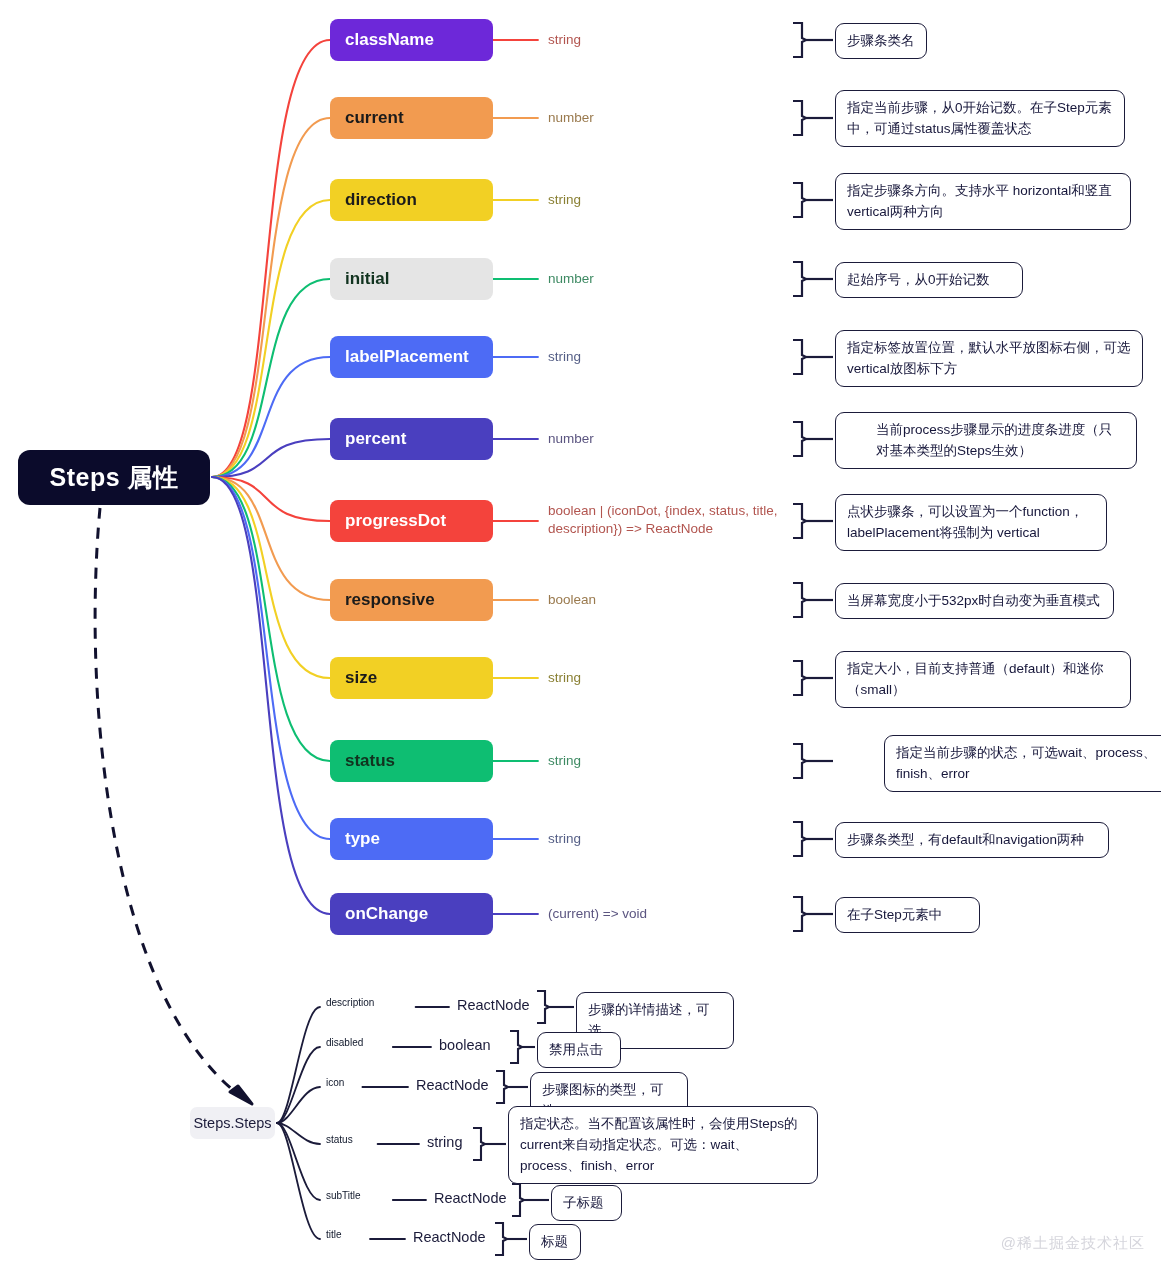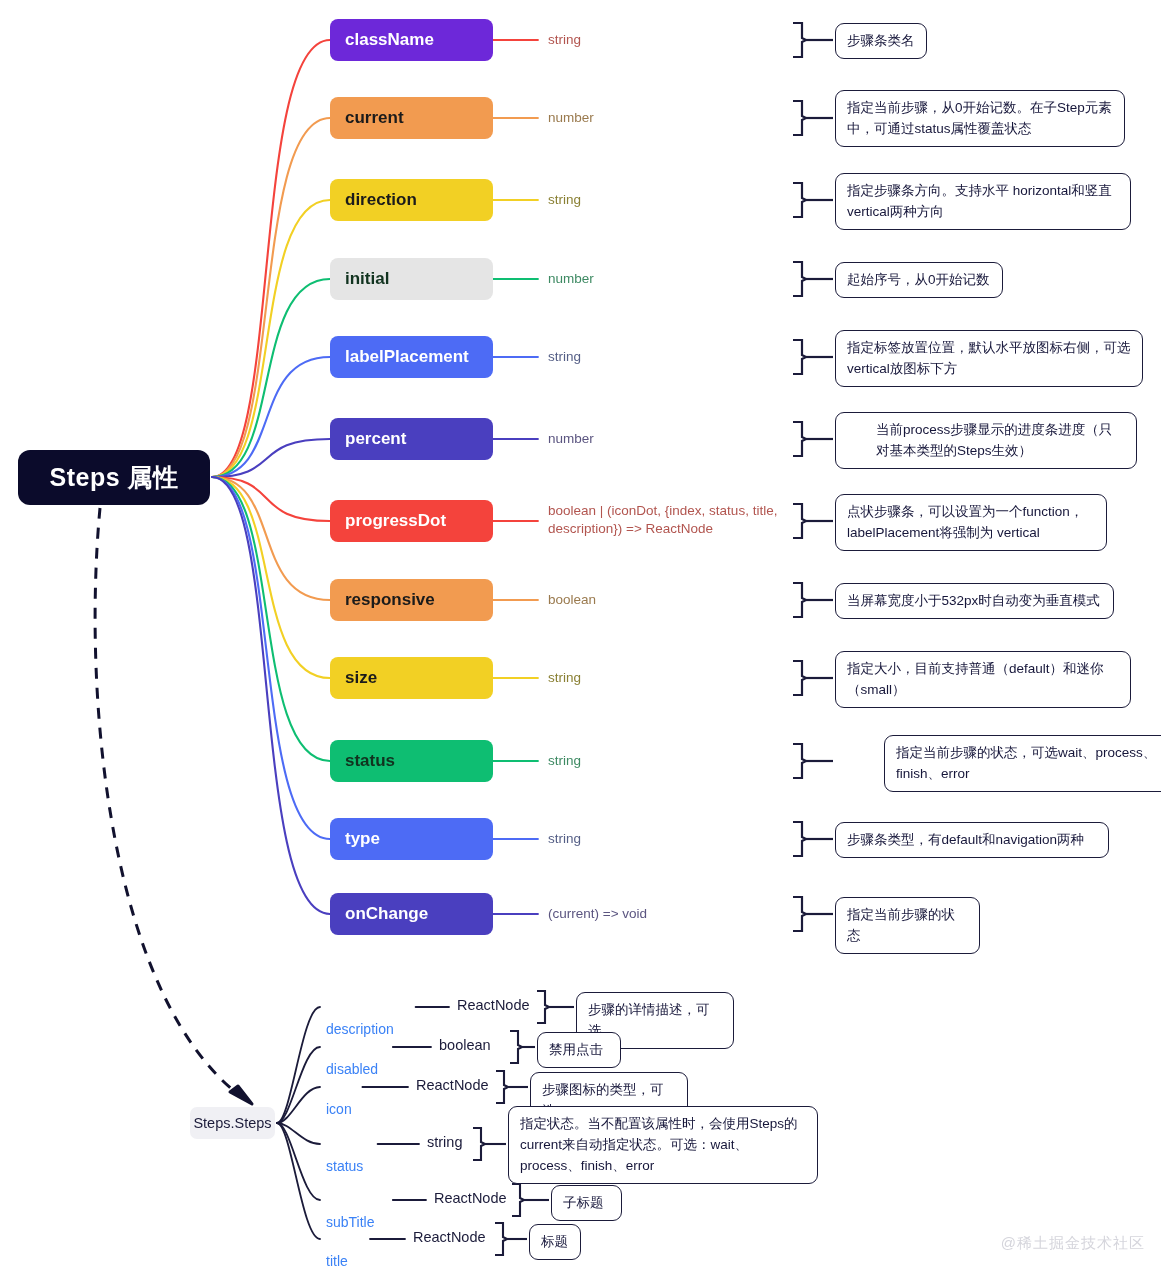--- a/index.html
+++ b/index.html
@@ -59,24 +59,23 @@
   .substep-node{
     position:absolute;
     background:#F0F0F4;
     color:#1B1B3A;
     border-radius:7px;
     display:flex;align-items:center;justify-content:center;
     font-size:14.5px;
   }
   .sub-key{
     position:absolute;
-    color:#3b82f6;
-    font-size:14px;
+    color:#0f172a;
+    font-size:10px;
     white-space:nowrap;
-    margin-top:24px;
   }
   .sub-type{
     position:absolute;
     color:#1B1B3A;
     font-size:14.5px;
     white-space:nowrap;
   }
 
   .watermark{
     position:absolute;
@@ -203,21 +202,21 @@
       <div class="callout" style="left: 835px; width: 290px; min-height: 57px; top: 89.5px;">指定当前步骤，从0开始记数。在子Step元素中，可通过status属性覆盖状态</div>
       <div class="pill" style="top: 179px; background: rgb(242, 208, 36); color: rgb(27, 27, 27);">
         <span>direction</span>
       </div>
       <div class="type-label" style="color: rgb(138, 128, 52); top: 191px;">string</div>
       <div class="callout" style="left: 835px; width: 296px; min-height: 54px; top: 173px;">指定步骤条方向。支持水平 horizontal和竖直vertical两种方向</div>
       <div class="pill" style="top: 258px; background: #e5e5e5; color: rgb(17, 51, 31);">
         <span>initial</span>
       </div>
       <div class="type-label" style="color: rgb(62, 138, 99); top: 270px;">number</div>
-      <div class="callout" style="left: 835px; width: 168px; min-height: 34px; top: 262px;">起始序号，从0开始记数</div>
+      <div class="callout" style="left: 835px; width: 188px; min-height: 34px; top: 262px;">起始序号，从0开始记数</div>
       <div class="pill" style="top: 336px; background: rgb(77, 107, 245); color: rgb(255, 255, 255);">
         <span>labelPlacement</span>
       </div>
       <div class="type-label" style="color: rgb(85, 95, 134); top: 348px;">string</div>
       <div class="callout" style="left: 835px; width: 308px; min-height: 55px; top: 329.5px;">指定标签放置位置，默认水平放图标右侧，可选vertical放图标下方</div>
       <div class="pill" style="top: 418px; background: rgb(74, 63, 191); color: rgb(255, 255, 255);">
         <span>percent</span>
       </div>
       <div class="type-label" style="color: rgb(91, 85, 128); top: 430px;">number</div>
       <div class="callout" style="left: 835px; width: 302px; min-height: 55px; top: 411.5px; padding-left: 40px;">当前process步骤显示的进度条进度（只对基本类型的Steps生效）</div>
@@ -243,21 +242,21 @@
       <div class="callout" style="left: 884px; width: 300px; min-height: 52px; top: 735px;">指定当前步骤的状态，可选wait、process、finish、error</div>
       <div class="pill" style="top: 818px; background: rgb(77, 107, 245); color: rgb(255, 255, 255);">
         <span>type</span>
       </div>
       <div class="type-label" style="color: rgb(85, 95, 134); top: 830px;">string</div>
       <div class="callout" style="left: 835px; width: 274px; min-height: 34px; top: 822px;">步骤条类型，有default和navigation两种</div>
       <div class="pill" style="top: 893px; background: rgb(74, 63, 191); color: rgb(255, 255, 255);">
         <span>onChange</span>
       </div>
       <div class="type-label" style="color: rgb(91, 85, 128); top: 905px;">(current) =&gt; void</div>
-      <div class="callout" style="left: 835px; width: 145px; min-height: 34px; top: 897px;">指定当前步骤的状态</div>
+      <div class="callout" style="left: 835px; width: 145px; min-height: 34px; top: 897px;">在子Step元素中</div>
     </div>
 
   <div class="substep-node" id="substep-node" style="left:190px;top:1107px;width:85px;height:32px;">
     <span>Steps.Steps</span>
   </div>
 
   <div id="subprops-layer">
       <div class="sub-key" style="left: 326px; top: 997px;">description</div>
       <div class="sub-type" style="left: 457px; top: 997px;">ReactNode</div>
       <div class="callout" style="left: 576px; width: 158px; min-height: 31px; top: 991.5px;">步骤的详情描述，可选</div>

